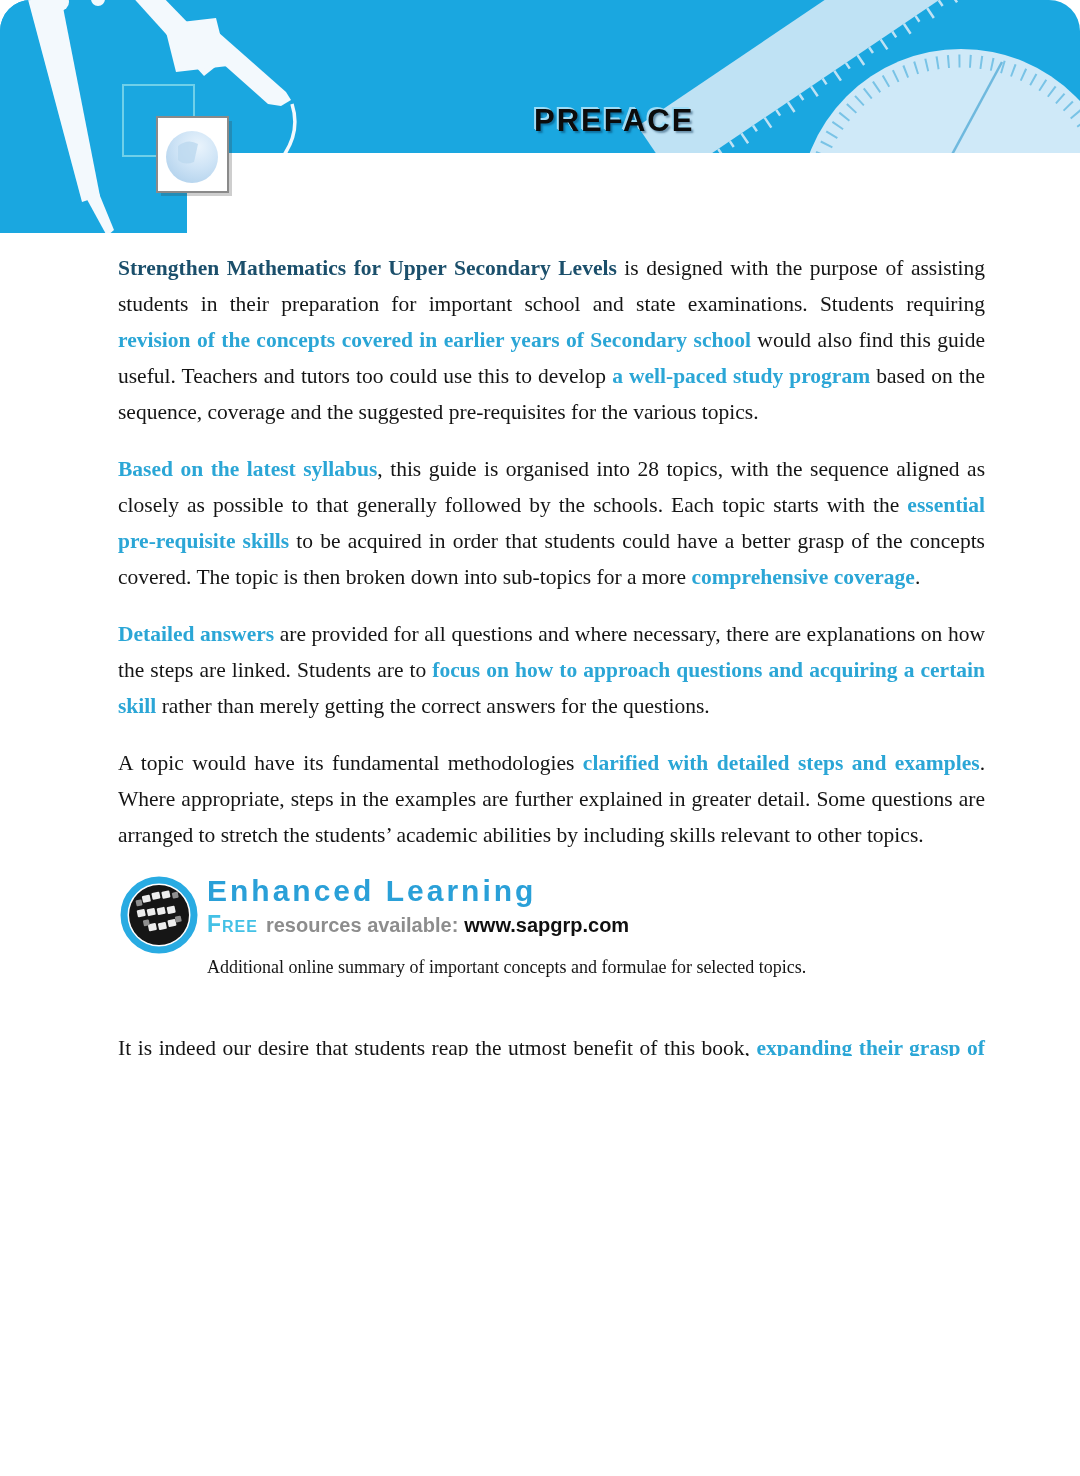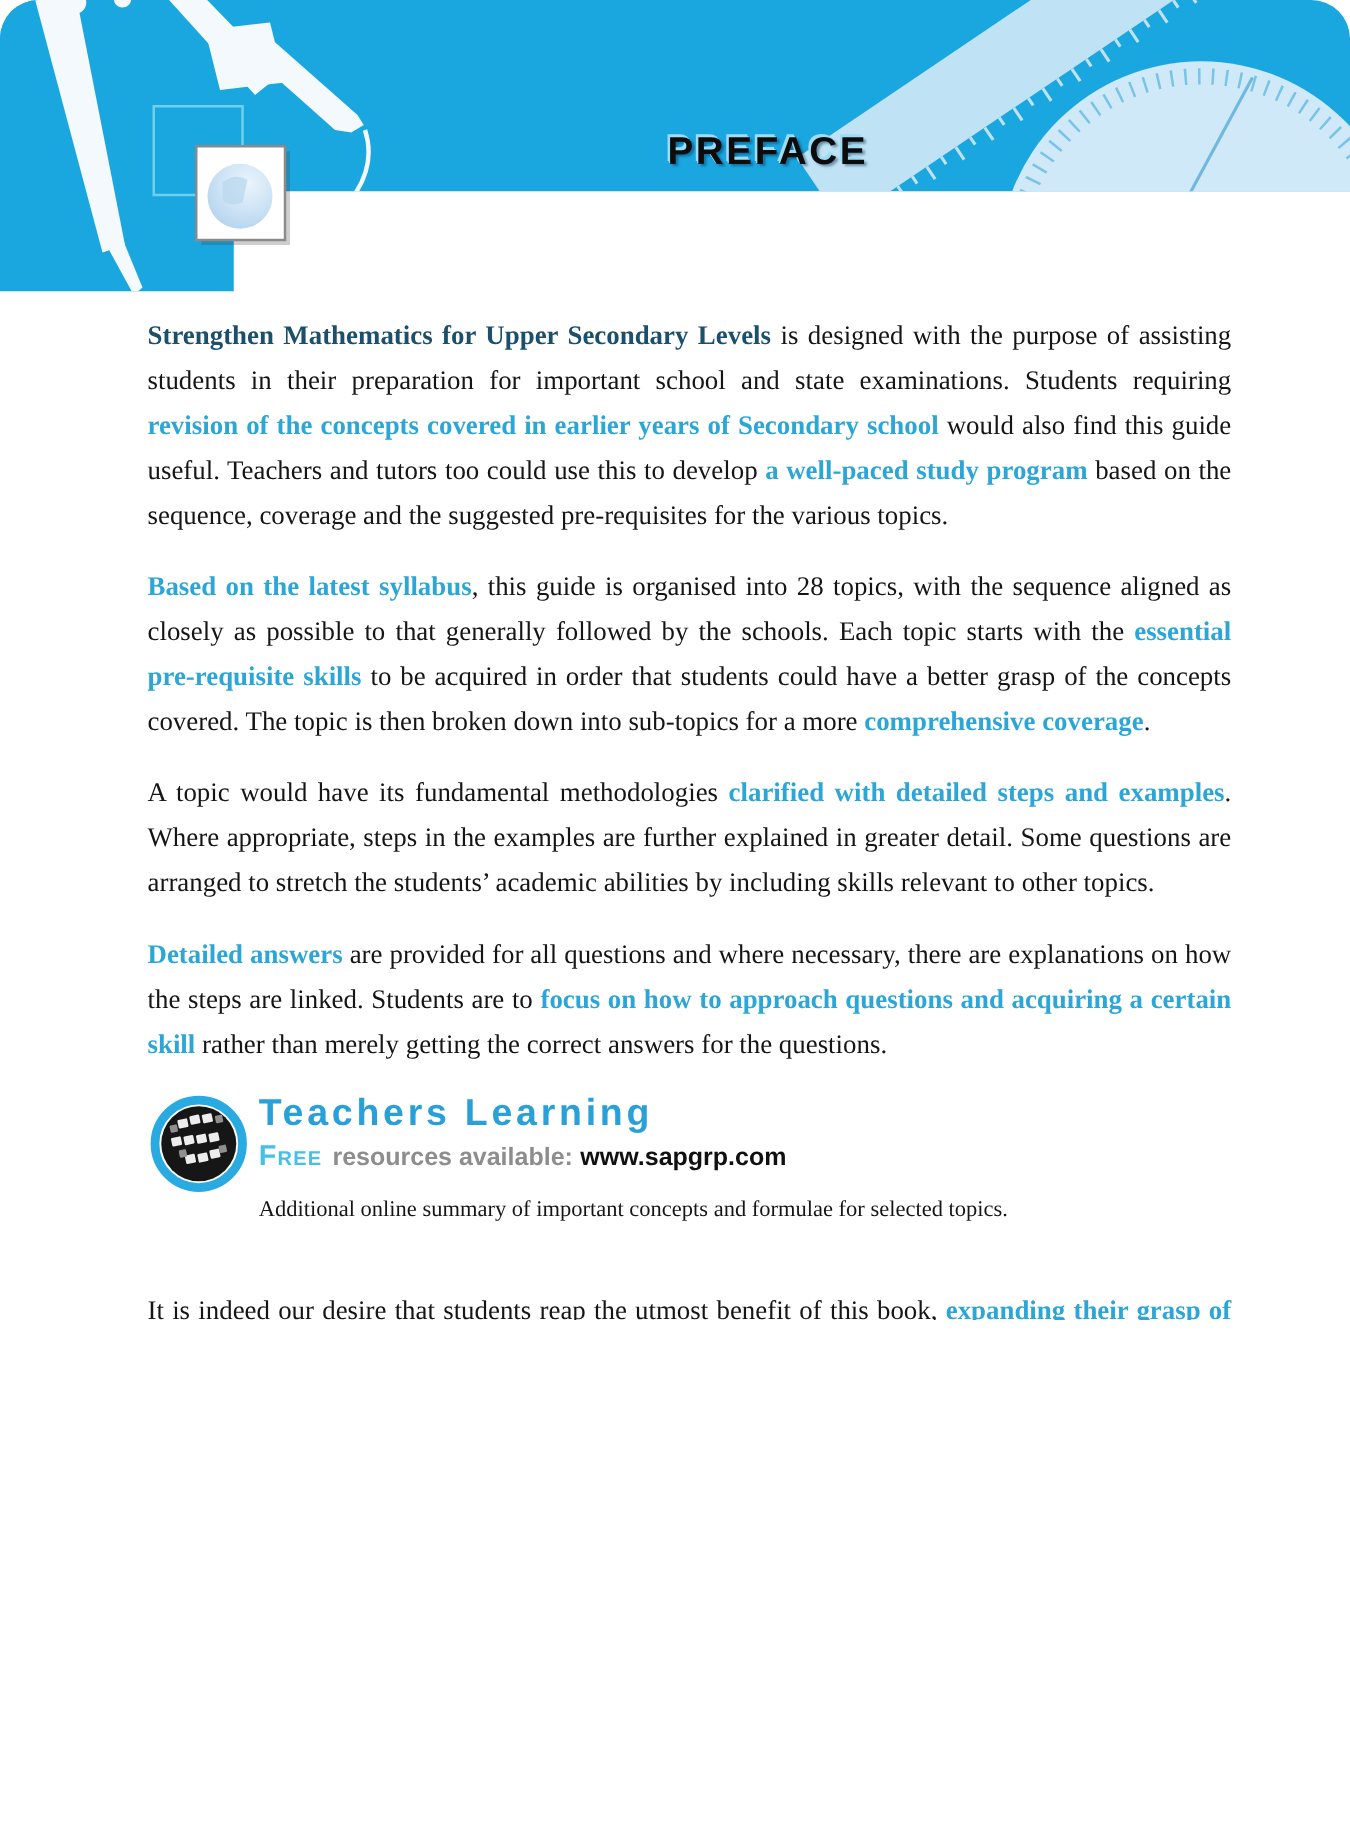--- a/index.html
+++ b/index.html
@@ -88,23 +88,23 @@
   </svg>
 
   <div class="preface-title">PREFACE</div>
 
   <div class="content">
 
     <p class="para"><span class="s-dark">Strengthen Mathematics for Upper Secondary Levels</span><span> is designed with the purpose of assisting students in their preparation for important school and state examinations. Students requiring </span><span class="s-cyan">revision of the concepts covered in earlier years of Secondary school</span><span> would also find this guide useful. Teachers and tutors too could use this to develop </span><span class="s-cyan">a well-paced study program</span><span> based on the sequence, coverage and the suggested pre-requisites for the various topics.</span></p>
 
     <p class="para"><span class="s-cyan">Based on the latest syllabus</span><span>, this guide is organised into 28 topics, with the sequence aligned as closely as possible to that generally followed by the schools. Each topic starts with the </span><span class="s-cyan">essential pre-requisite skills</span><span> to be acquired in order that students could have a better grasp of the concepts covered. The topic is then broken down into sub-topics for a more </span><span class="s-cyan">comprehensive coverage</span><span>.</span></p>
 
+    <p class="para"><span class="s-cyan">Detailed answers</span><span> are provided for all questions and where necessary, there are explanations on how the steps are linked. Students are to </span><span class="s-cyan">focus on how to approach questions and acquiring a certain skill</span><span> rather than merely getting the correct answers for the questions.</span></p>
+
     <p class="para"><span>A topic would have its fundamental methodologies </span><span class="s-cyan">clarified with detailed steps and examples</span><span>. Where appropriate, steps in the examples are further explained in greater detail. Some questions are arranged to stretch the students’ academic abilities by including skills relevant to other topics.</span></p>
-
-    <p class="para"><span class="s-cyan">Detailed answers</span><span> are provided for all questions and where necessary, there are explanations on how the steps are linked. Students are to </span><span class="s-cyan">focus on how to approach questions and acquiring a certain skill</span><span> rather than merely getting the correct answers for the questions.</span></p>
 
     <div class="enhanced">
       <svg class="el-logo" width="78" height="78" viewBox="0 0 78 78">
         <circle cx="39" cy="39" r="35" fill="none" stroke="#29abe2" stroke-width="7"></circle>
         <circle cx="39" cy="39" r="30" fill="#161616"></circle>
         <g transform="rotate(-12 39 39)">
           <g fill="#ededed">
             <rect x="26" y="17" width="8" height="7" rx="1"></rect>
             <rect x="36" y="16" width="8" height="7" rx="1"></rect>
             <rect x="46" y="17" width="8" height="7" rx="1"></rect>
@@ -118,21 +118,21 @@
           </g>
           <g fill="#8f8f8f">
             <rect x="19" y="20" width="6" height="6" rx="1"></rect>
             <rect x="56" y="20" width="6" height="6" rx="1"></rect>
             <rect x="22" y="41" width="6" height="6" rx="1"></rect>
             <rect x="54" y="44" width="6" height="6" rx="1"></rect>
           </g>
         </g>
       </svg>
       <div class="el-body">
-        <div class="el-title">Teachers Learning</div>
+        <div class="el-title">Enhanced Learning</div>
         <div class="el-sub">
           <span class="free">Free</span><span class="res">resources available:</span><a class="url" href="#">www.sapgrp.com</a>
         </div>
         <p class="el-desc">Additional online summary of important concepts and formulae for selected topics.</p>
       </div>
     </div>
 
     <p class="para last"><span>It is indeed our desire that students reap the utmost benefit of this book, </span><span class="s-cyan">expanding their grasp of the subject while attaining their examination objectives</span><span>.</span></p>
 
     <div class="signature">

